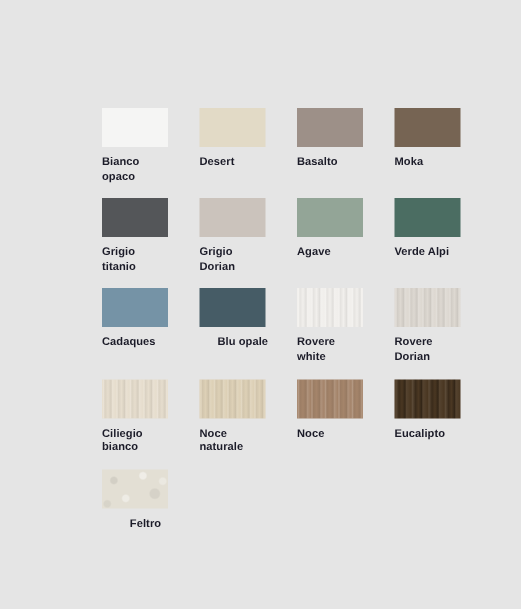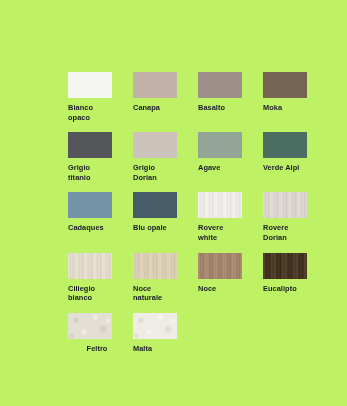--- a/index.html
+++ b/index.html
@@ -13,21 +13,21 @@
     font-family: "Liberation Sans", sans-serif;
     overflow: hidden;
   }
 
   #palette-board {
     position: absolute;
     left: 0;
     top: 0;
     width: 347px;
     height: 406px;
-    background: #bef264;
+    background: #e5e5e5;
   }
 
   .swatch-grid {
     position: absolute;
     left: 68px;
     top: 72px;
     width: 262px;
     display: grid;
     grid-template-columns: repeat(4, 44px);
     column-gap: 21px;
@@ -110,22 +110,22 @@
 <body>
 
 <div id="palette-board">
   <div class="swatch-grid">
       <div class="swatch-cell">
         <span class="swatch-chip tex-flat" style="background: rgb(245, 245, 244);"></span>
         <span class="swatch-label" style="color: rgb(27, 27, 40);">Bianco
 opaco</span>
       </div>
       <div class="swatch-cell">
-        <span class="swatch-chip tex-flat" style="background: rgb(194, 177, 167);"></span>
-        <span class="swatch-label" style="color: rgb(27, 27, 40);">Canapa</span>
+        <span class="swatch-chip tex-flat" style="background: rgb(226, 218, 198);"></span>
+        <span class="swatch-label" style="color: rgb(27, 27, 40);">Desert</span>
       </div>
       <div class="swatch-cell">
         <span class="swatch-chip tex-flat" style="background: rgb(157, 144, 136);"></span>
         <span class="swatch-label" style="color: rgb(27, 27, 40);">Basalto</span>
       </div>
       <div class="swatch-cell">
         <span class="swatch-chip tex-flat" style="background: rgb(118, 100, 83);"></span>
         <span class="swatch-label" style="color: rgb(27, 27, 40);">Moka</span>
       </div>
       <div class="swatch-cell">
@@ -145,21 +145,21 @@
       <div class="swatch-cell">
         <span class="swatch-chip tex-flat" style="background: rgb(75, 109, 98);"></span>
         <span class="swatch-label" style="color: rgb(27, 27, 40);">Verde Alpi</span>
       </div>
       <div class="swatch-cell">
         <span class="swatch-chip tex-flat" style="background: rgb(117, 147, 166);"></span>
         <span class="swatch-label" style="color: rgb(27, 27, 40);">Cadaques</span>
       </div>
       <div class="swatch-cell">
         <span class="swatch-chip tex-flat" style="background: rgb(70, 92, 102);"></span>
-        <span class="swatch-label" style="color: rgb(27, 27, 40);">Blu opale</span>
+        <span class="swatch-label" style="color: rgb(27, 27, 40); margin-left: 12px;">Blu opale</span>
       </div>
       <div class="swatch-cell">
         <span class="swatch-chip tex-wood" style="background: rgb(241, 239, 236);"></span>
         <span class="swatch-label" style="color: rgb(27, 27, 40);">Rovere
 white</span>
       </div>
       <div class="swatch-cell">
         <span class="swatch-chip tex-wood" style="background: rgb(221, 216, 209);"></span>
         <span class="swatch-label" style="color: rgb(27, 27, 40);">Rovere
 Dorian</span>
@@ -179,18 +179,14 @@
         <span class="swatch-label" style="color: rgb(27, 27, 40);">Noce</span>
       </div>
       <div class="swatch-cell">
         <span class="swatch-chip tex-wood-dark" style="background: rgb(74, 55, 34);"></span>
         <span class="swatch-label" style="color: rgb(27, 27, 40);">Eucalipto</span>
       </div>
       <div class="swatch-cell">
         <span class="swatch-chip tex-stone" style="background: rgb(227, 223, 212);"></span>
         <span class="swatch-label" style="color: rgb(27, 27, 40); text-align: center;">Feltro</span>
       </div>
-      <div class="swatch-cell">
-        <span class="swatch-chip tex-stone" style="background: rgb(238, 236, 229);"></span>
-        <span class="swatch-label" style="color: rgb(27, 27, 40);">Malta</span>
-      </div>
     </div>
 </div>
 
 </body></html>

